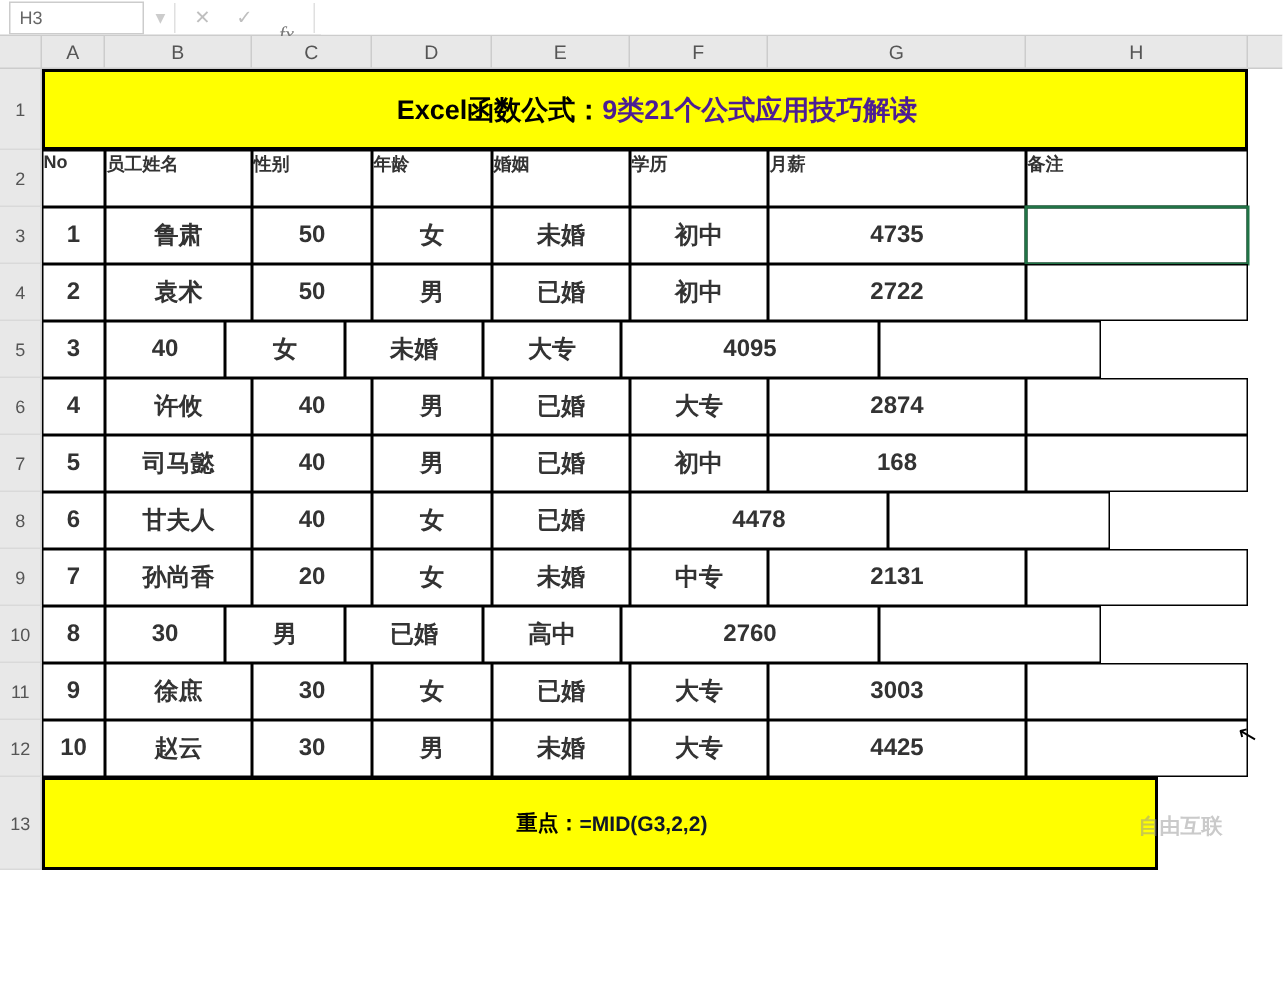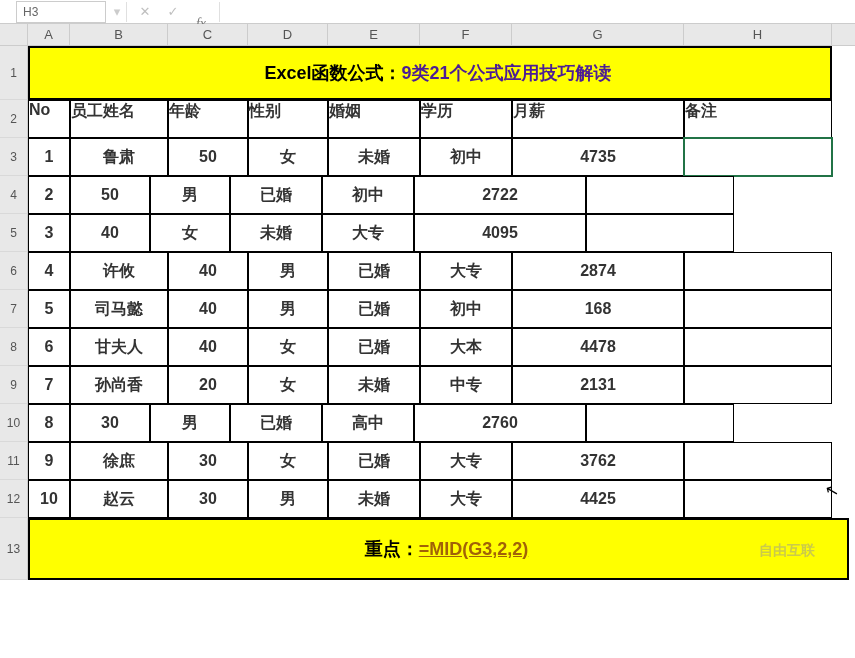--- a/index.html
+++ b/index.html
@@ -18,21 +18,21 @@
       border-bottom: 1px solid #ccc;
       background: #fff;
     }
     .name-box {
       width: 90px;
       height: 22px;
       border: 1px solid #ccc;
       padding: 2px 6px;
       font-size: 12px;
       color: #666;
-      margin: 1px 6px 1px 16px;
+      margin: 1px 6px 1px 6px;
     }
     .fb-divider {
       width: 10px;
       text-align: center;
       color: #ccc;
       font-size: 13px;
     }
     .fb-btn {
       width: 28px;
       display: inline-flex;
@@ -140,25 +140,25 @@
       font-weight: bold;
       font-size: 16px;
       background: #fff;
       display: flex;
       align-items: center;
       justify-content: center;
     }
     .header-cell {
       border: 1px solid #000;
       font-weight: bold;
-      font-size: 16px;
+      font-size: 12px;
       background: #fff;
     }
     
-    .footer-formula { color: #a16207; text-decoration: underline; }
+    .footer-formula { color: #0f172a; }
     
     .selected-cell {
       outline: 2px solid #217346;
       outline-offset: -1px;
     }
     
     .watermark {
       position: absolute;
       right: 40px;
       bottom: 20px;
@@ -211,22 +211,22 @@
     <div class="yellow-merge" style="width:804px">
       <span class="title-black">Excel函数公式：</span>
       <span class="title-red">9类21个公式应用技巧解读</span>
     </div>
   </div>
 
   <div class="row r-data">
     <div class="row-header">2</div>
     <div class="header-cell cA">No</div>
     <div class="header-cell cB">员工姓名</div>
+    <div class="header-cell cD">性别</div>
     <div class="header-cell cC">年龄</div>
-    <div class="header-cell cD">性别</div>
     <div class="header-cell cE">婚姻</div>
     <div class="header-cell cF">学历</div>
     <div class="header-cell cG">月薪</div>
     <div class="header-cell cH">备注</div>
   </div>
 
   <div id="data-rows">
       <div class="row r-data">
         <div class="row-header">3</div>
         <div class="data-cell cA">1</div>
@@ -234,20 +234,21 @@
         <div class="data-cell cC">50</div>
         <div class="data-cell cD">女</div>
         <div class="data-cell cE">未婚</div>
         <div class="data-cell cF">初中</div>
         <div class="data-cell cG">4735</div>
         <div class="data-cell cH selected-cell"></div>
       </div>
       <div class="row r-data">
         <div class="row-header">4</div>
         <div class="data-cell cA">2</div>
+        <div class="data-cell cB">袁术</div>
         <div class="data-cell cC">50</div>
         <div class="data-cell cD">男</div>
         <div class="data-cell cE">已婚</div>
         <div class="data-cell cF">初中</div>
         <div class="data-cell cG">2722</div>
         <div class="data-cell cH"></div>
       </div>
       <div class="row r-data">
         <div class="row-header">5</div>
         <div class="data-cell cA">3</div>
@@ -280,21 +281,20 @@
         <div class="data-cell cG">168</div>
         <div class="data-cell cH"></div>
       </div>
       <div class="row r-data">
         <div class="row-header">8</div>
         <div class="data-cell cA">6</div>
         <div class="data-cell cB">甘夫人</div>
         <div class="data-cell cC">40</div>
         <div class="data-cell cD">女</div>
         <div class="data-cell cE">已婚</div>
-        <div class="data-cell cF">大本</div>
         <div class="data-cell cG">4478</div>
         <div class="data-cell cH"></div>
       </div>
       <div class="row r-data">
         <div class="row-header">9</div>
         <div class="data-cell cA">7</div>
         <div class="data-cell cB">孙尚香</div>
         <div class="data-cell cC">20</div>
         <div class="data-cell cD">女</div>
         <div class="data-cell cE">未婚</div>
@@ -313,39 +313,39 @@
         <div class="data-cell cH"></div>
       </div>
       <div class="row r-data">
         <div class="row-header">11</div>
         <div class="data-cell cA">9</div>
         <div class="data-cell cB">徐庶</div>
         <div class="data-cell cC">30</div>
         <div class="data-cell cD">女</div>
         <div class="data-cell cE">已婚</div>
         <div class="data-cell cF">大专</div>
-        <div class="data-cell cG">3762</div>
+        <div class="data-cell cG">3003</div>
         <div class="data-cell cH"></div>
       </div>
       <div class="row r-data">
         <div class="row-header">12</div>
         <div class="data-cell cA">10</div>
         <div class="data-cell cB">赵云</div>
         <div class="data-cell cC">30</div>
         <div class="data-cell cD">男</div>
         <div class="data-cell cE">未婚</div>
         <div class="data-cell cF">大专</div>
         <div class="data-cell cG">4425</div>
         <div class="data-cell cH"></div>
       </div>
     </div>
 
   <div class="row r-footer">
     <div class="row-header">13</div>
-    <div class="yellow-merge" style="width:821px; font-size:18px">
+    <div class="yellow-merge" style="width:744px; font-size:14px">
       <span class="title-black">重点：</span>
       <span class="footer-formula">=MID(G3,2,2)</span>
     </div>
   </div>
 
   <span class="cursor-ptr">↖</span>
   <span class="watermark">自由互联</span>
 </div>
 
 </body></html>

